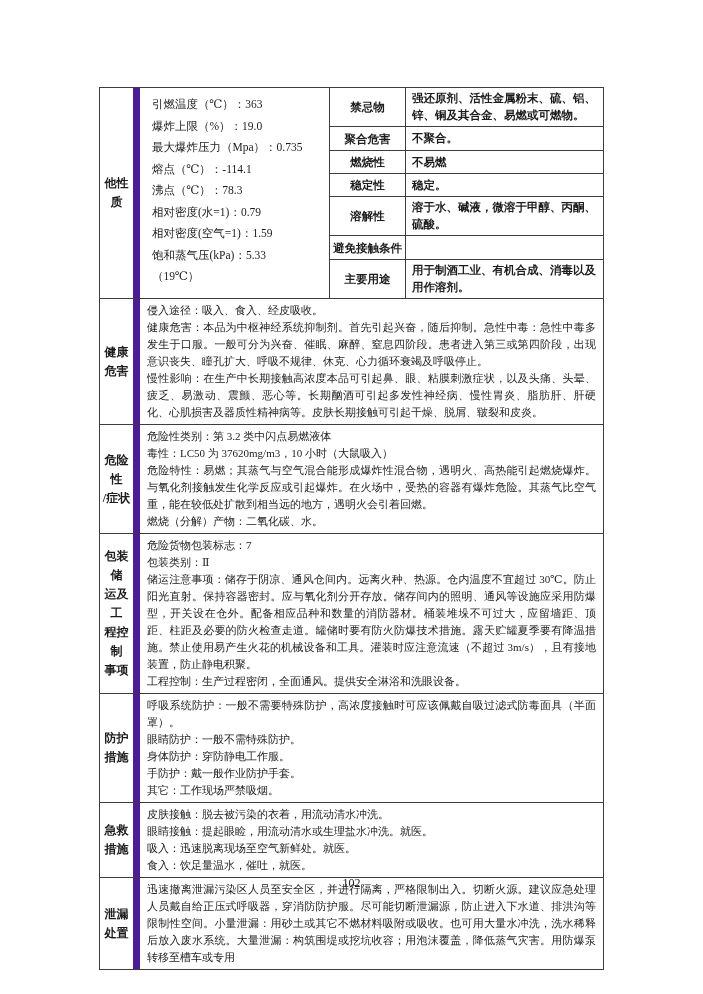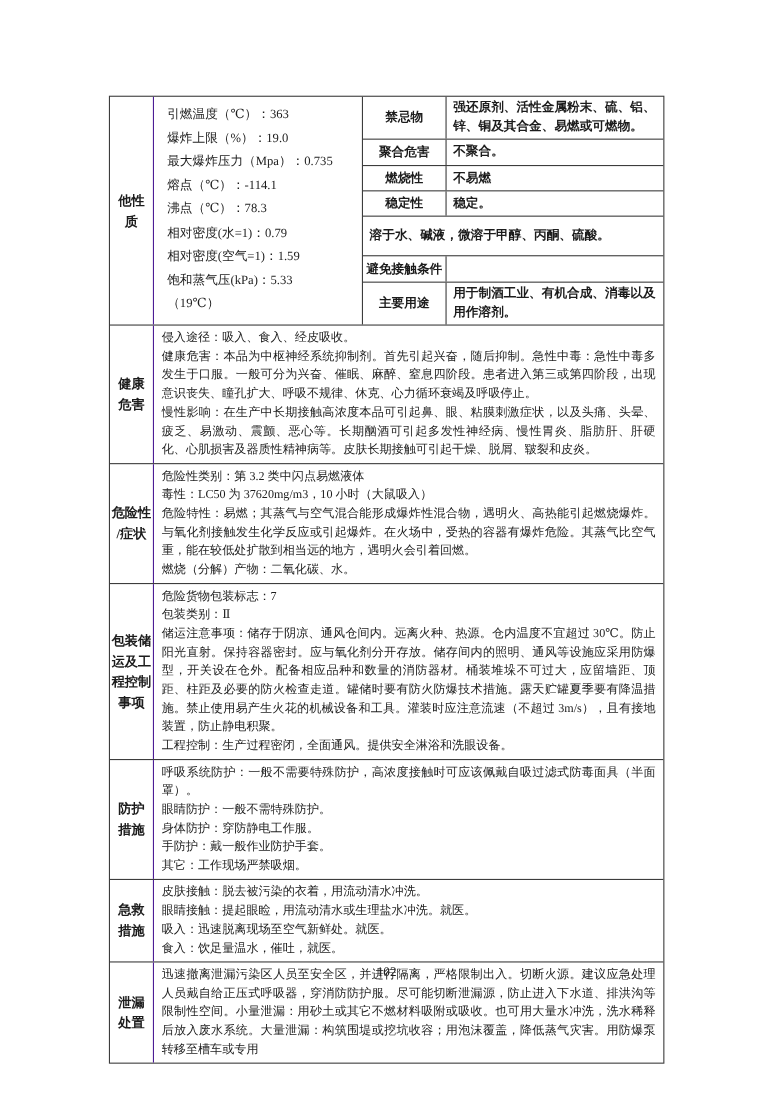--- a/index.html
+++ b/index.html
@@ -27,21 +27,21 @@
   }
   .section-row {
     display: flex;
     align-items: stretch;
     border-top: 1px solid #3d3d3d;
   }
   .section-row:first-child { border-top: none; }
   .head-cell {
     flex: 0 0 40px;
     width: 40px;
-    border-right: 1px solid #4c1d95;
+    border-right: 7px solid #4c1d95;
     display: flex;
     align-items: center;
     justify-content: center;
     text-align: center;
     font-weight: bold;
     font-size: 12px;
     line-height: 19px;
     white-space: pre-line;
     padding: 2px 1px;
     box-sizing: border-box;
@@ -157,20 +157,21 @@
           </div>
           <div class="sub-row h1">
             <div class="sub-label">燃烧性</div>
             <div class="sub-value">不易燃</div>
           </div>
           <div class="sub-row h1">
             <div class="sub-label">稳定性</div>
             <div class="sub-value">稳定。</div>
           </div>
           <div class="sub-row h2b">
+            <div class="sub-label">溶解性</div>
             <div class="sub-value">溶于水、碱液，微溶于甲醇、丙酮、硫酸。</div>
           </div>
           <div class="sub-row h1b">
             <div class="sub-label">避免接触条件</div>
             <div class="sub-value"></div>
           </div>
           <div class="sub-row h2c">
             <div class="sub-label">主要用途</div>
             <div class="sub-value">用于制酒工业、有机合成、消毒以及用作溶剂。</div>
           </div>

